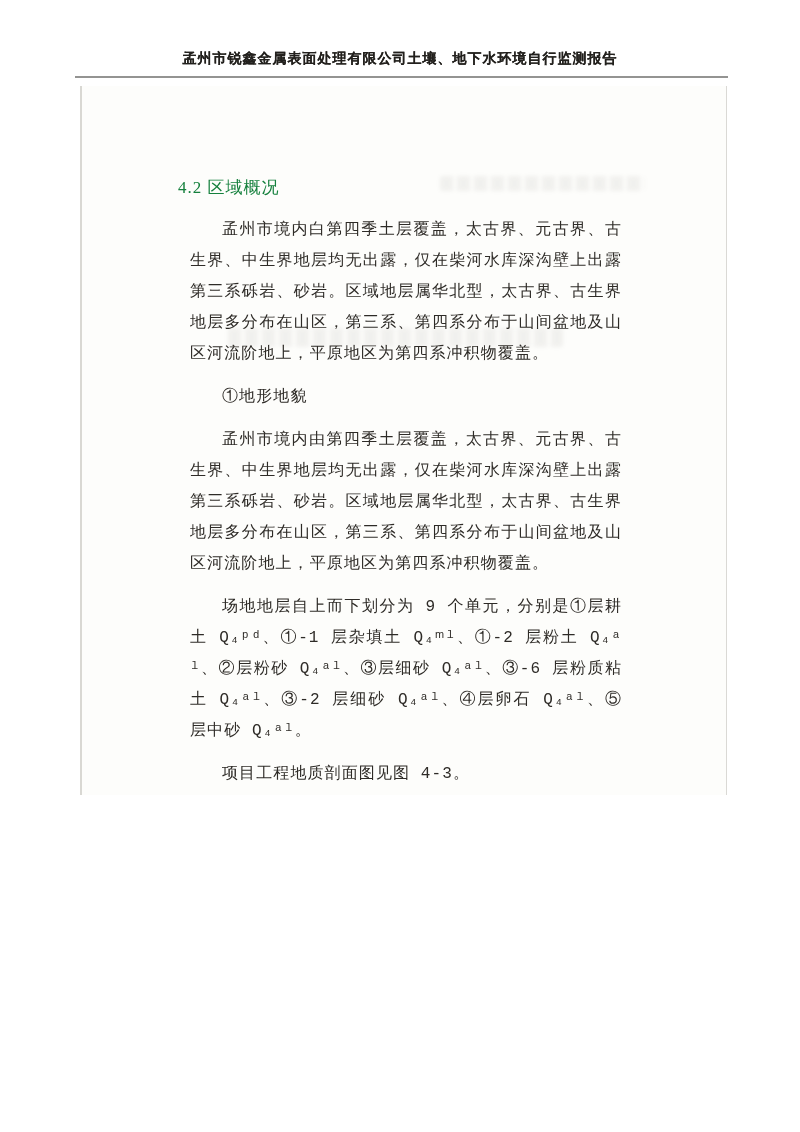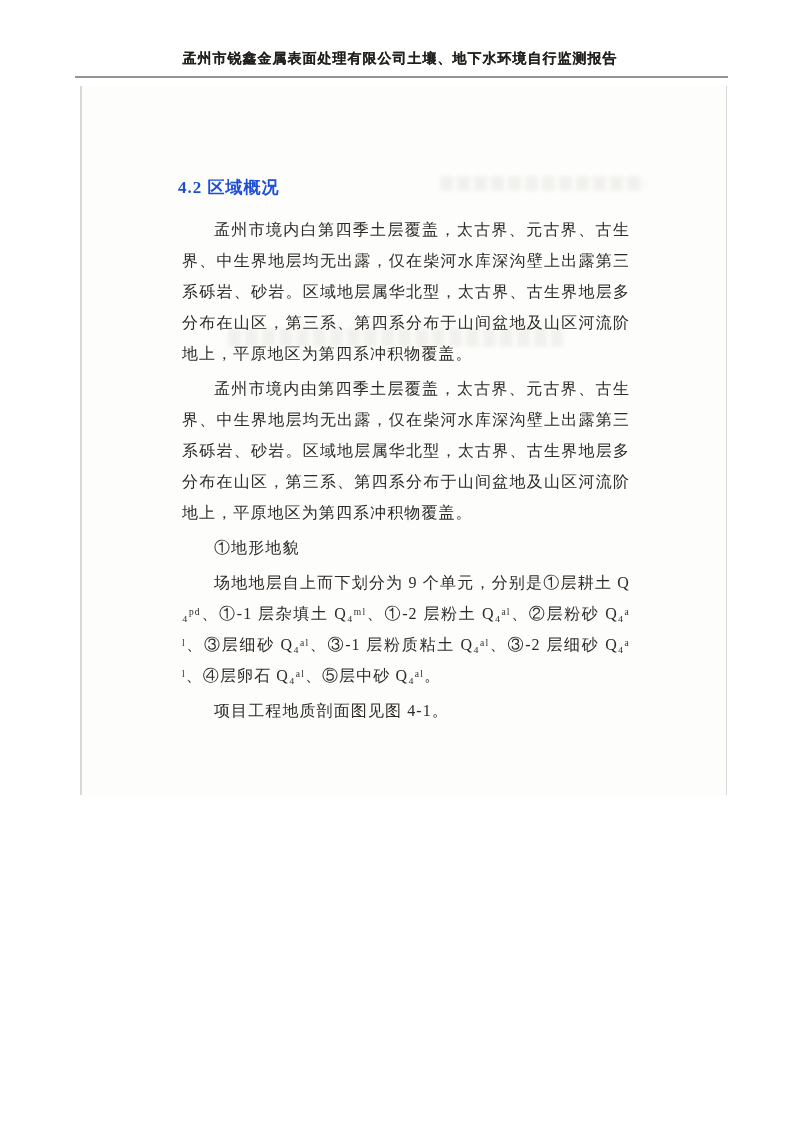--- a/index.html
+++ b/index.html
@@ -63,30 +63,31 @@
     top: 86px;
     width: 456px;
     color: #2e2b27;
     font-size: 16px;
     line-height: 31px;
     text-align: justify;
     text-justify: inter-character;
   }
   .section-heading {
     font-size: 17px;
-    font-weight: bold;
-    color: #1d4ed8;
+    font-weight: normal;
+    color: #15803d;
     margin: 0 0 11px 0;
     letter-spacing: 1px;
   }
   .content p {
-    margin: 4px;
+    margin: 12px;
     text-indent: 2em;
     letter-spacing: 1.1px;
     word-break: break-all;
+    font-family: Liberation Mono, monospace;
   }
   
   .ghost {
     position: absolute;
     background: repeating-linear-gradient(90deg,
       rgba(118, 115, 108, 0.55) 0px, rgba(118, 115, 108, 0.55) 13px,
       rgba(0,0,0,0) 13px, rgba(0,0,0,0) 17px);
     filter: blur(2px);
     opacity: 0.16;
     border-radius: 2px;
@@ -126,28 +127,28 @@
   <div class="sheet">
 
     <div class="ghost ghost-1"></div>
     <div class="ghost ghost-2"></div>
 
     <div class="content">
       <h2 class="section-heading">4.2 区域概况</h2>
 
       <p>孟州市境内白第四季土层覆盖，太古界、元古界、古生界、中生界地层均无出露，仅在柴河水库深沟壁上出露第三系砾岩、砂岩。区域地层属华北型，太古界、古生界地层多分布在山区，第三系、第四系分布于山间盆地及山区河流阶地上，平原地区为第四系冲积物覆盖。</p>
 
+      <p>①地形地貌</p>
+
       <p>孟州市境内由第四季土层覆盖，太古界、元古界、古生界、中生界地层均无出露，仅在柴河水库深沟壁上出露第三系砾岩、砂岩。区域地层属华北型，太古界、古生界地层多分布在山区，第三系、第四系分布于山间盆地及山区河流阶地上，平原地区为第四系冲积物覆盖。</p>
 
-      <p>①地形地貌</p>
 
+      <p>场地地层自上而下划分为 9 个单元，分别是①层耕土 Q₄ᵖᵈ、①-1 层杂填土 Q₄ᵐˡ、①-2 层粉土 Q₄ᵃˡ、②层粉砂 Q₄ᵃˡ、③层细砂 Q₄ᵃˡ、③-6 层粉质粘土 Q₄ᵃˡ、③-2 层细砂 Q₄ᵃˡ、④层卵石 Q₄ᵃˡ、⑤层中砂 Q₄ᵃˡ。</p>
 
-      <p>场地地层自上而下划分为 9 个单元，分别是①层耕土 Q₄ᵖᵈ、①-1 层杂填土 Q₄ᵐˡ、①-2 层粉土 Q₄ᵃˡ、②层粉砂 Q₄ᵃˡ、③层细砂 Q₄ᵃˡ、③-1 层粉质粘土 Q₄ᵃˡ、③-2 层细砂 Q₄ᵃˡ、④层卵石 Q₄ᵃˡ、⑤层中砂 Q₄ᵃˡ。</p>
-
-      <p>项目工程地质剖面图见图 4-1。</p>
+      <p>项目工程地质剖面图见图 4-3。</p>
     </div>
 
     <div class="sheet-page-number">第 5 页</div>
 
     <div class="edge-smudge"></div>
   </div>
 
   <div class="outer-page-number">第 49 页</div>
 
 </div>

